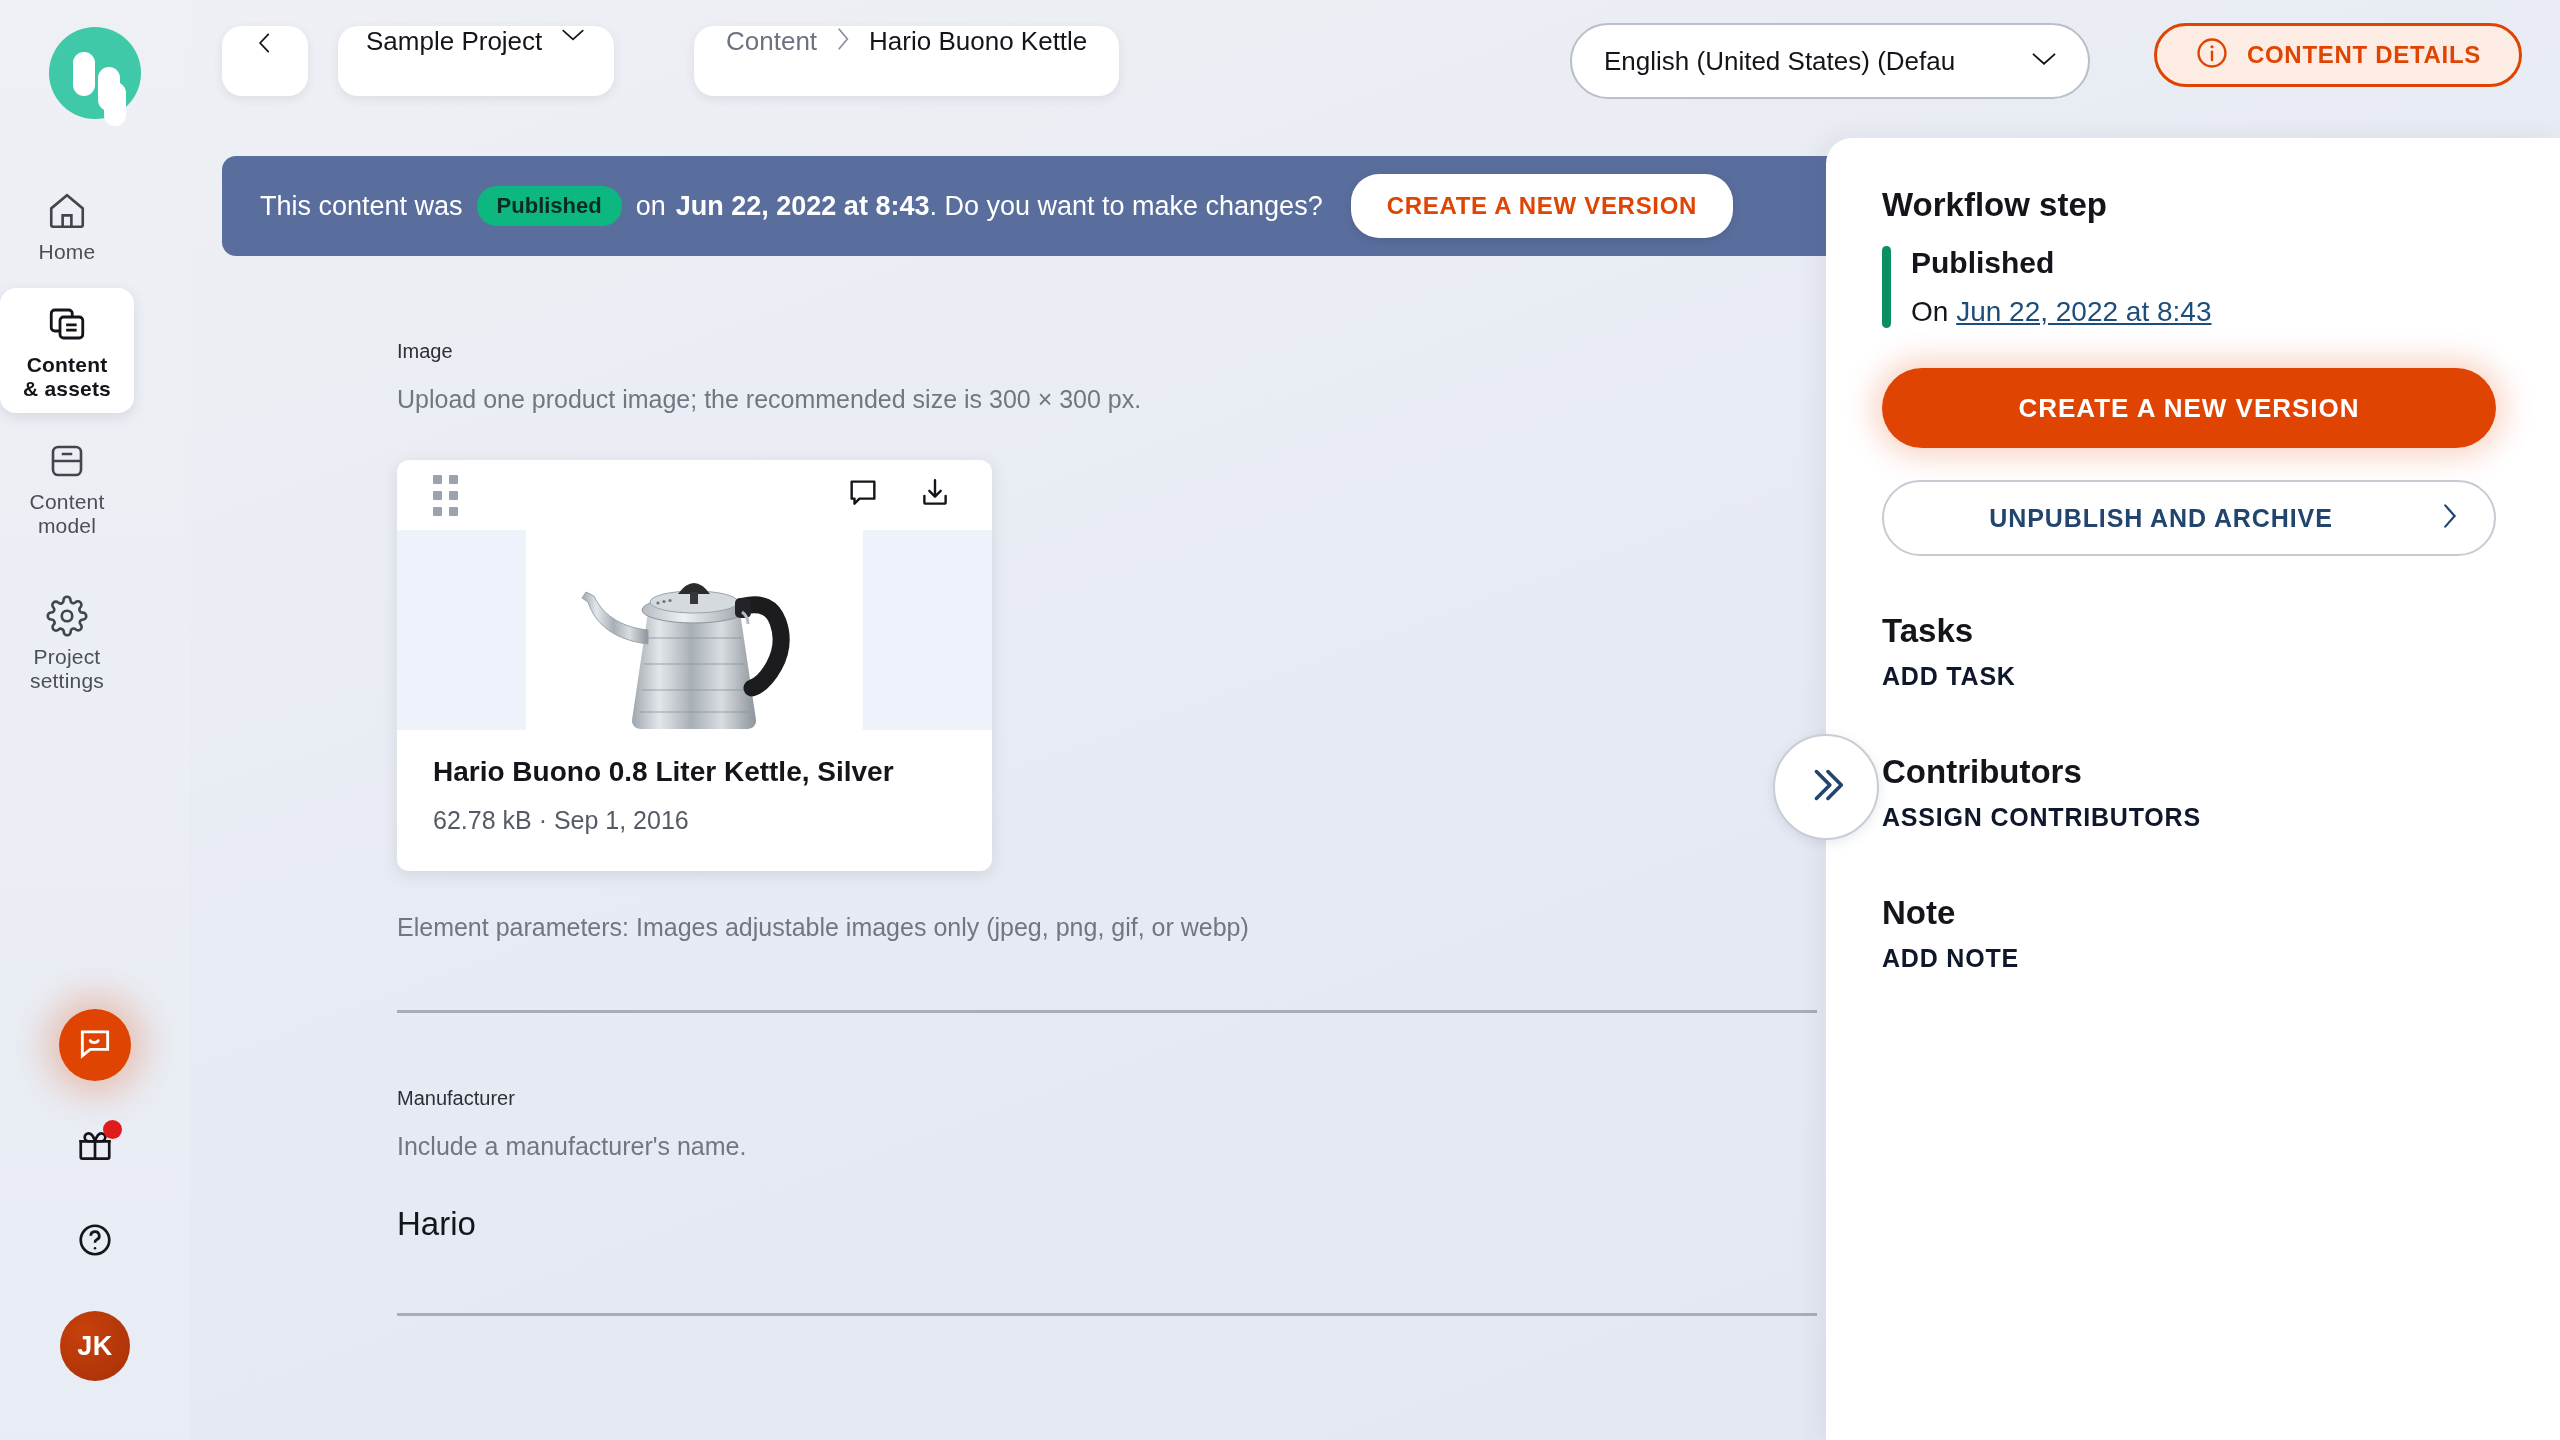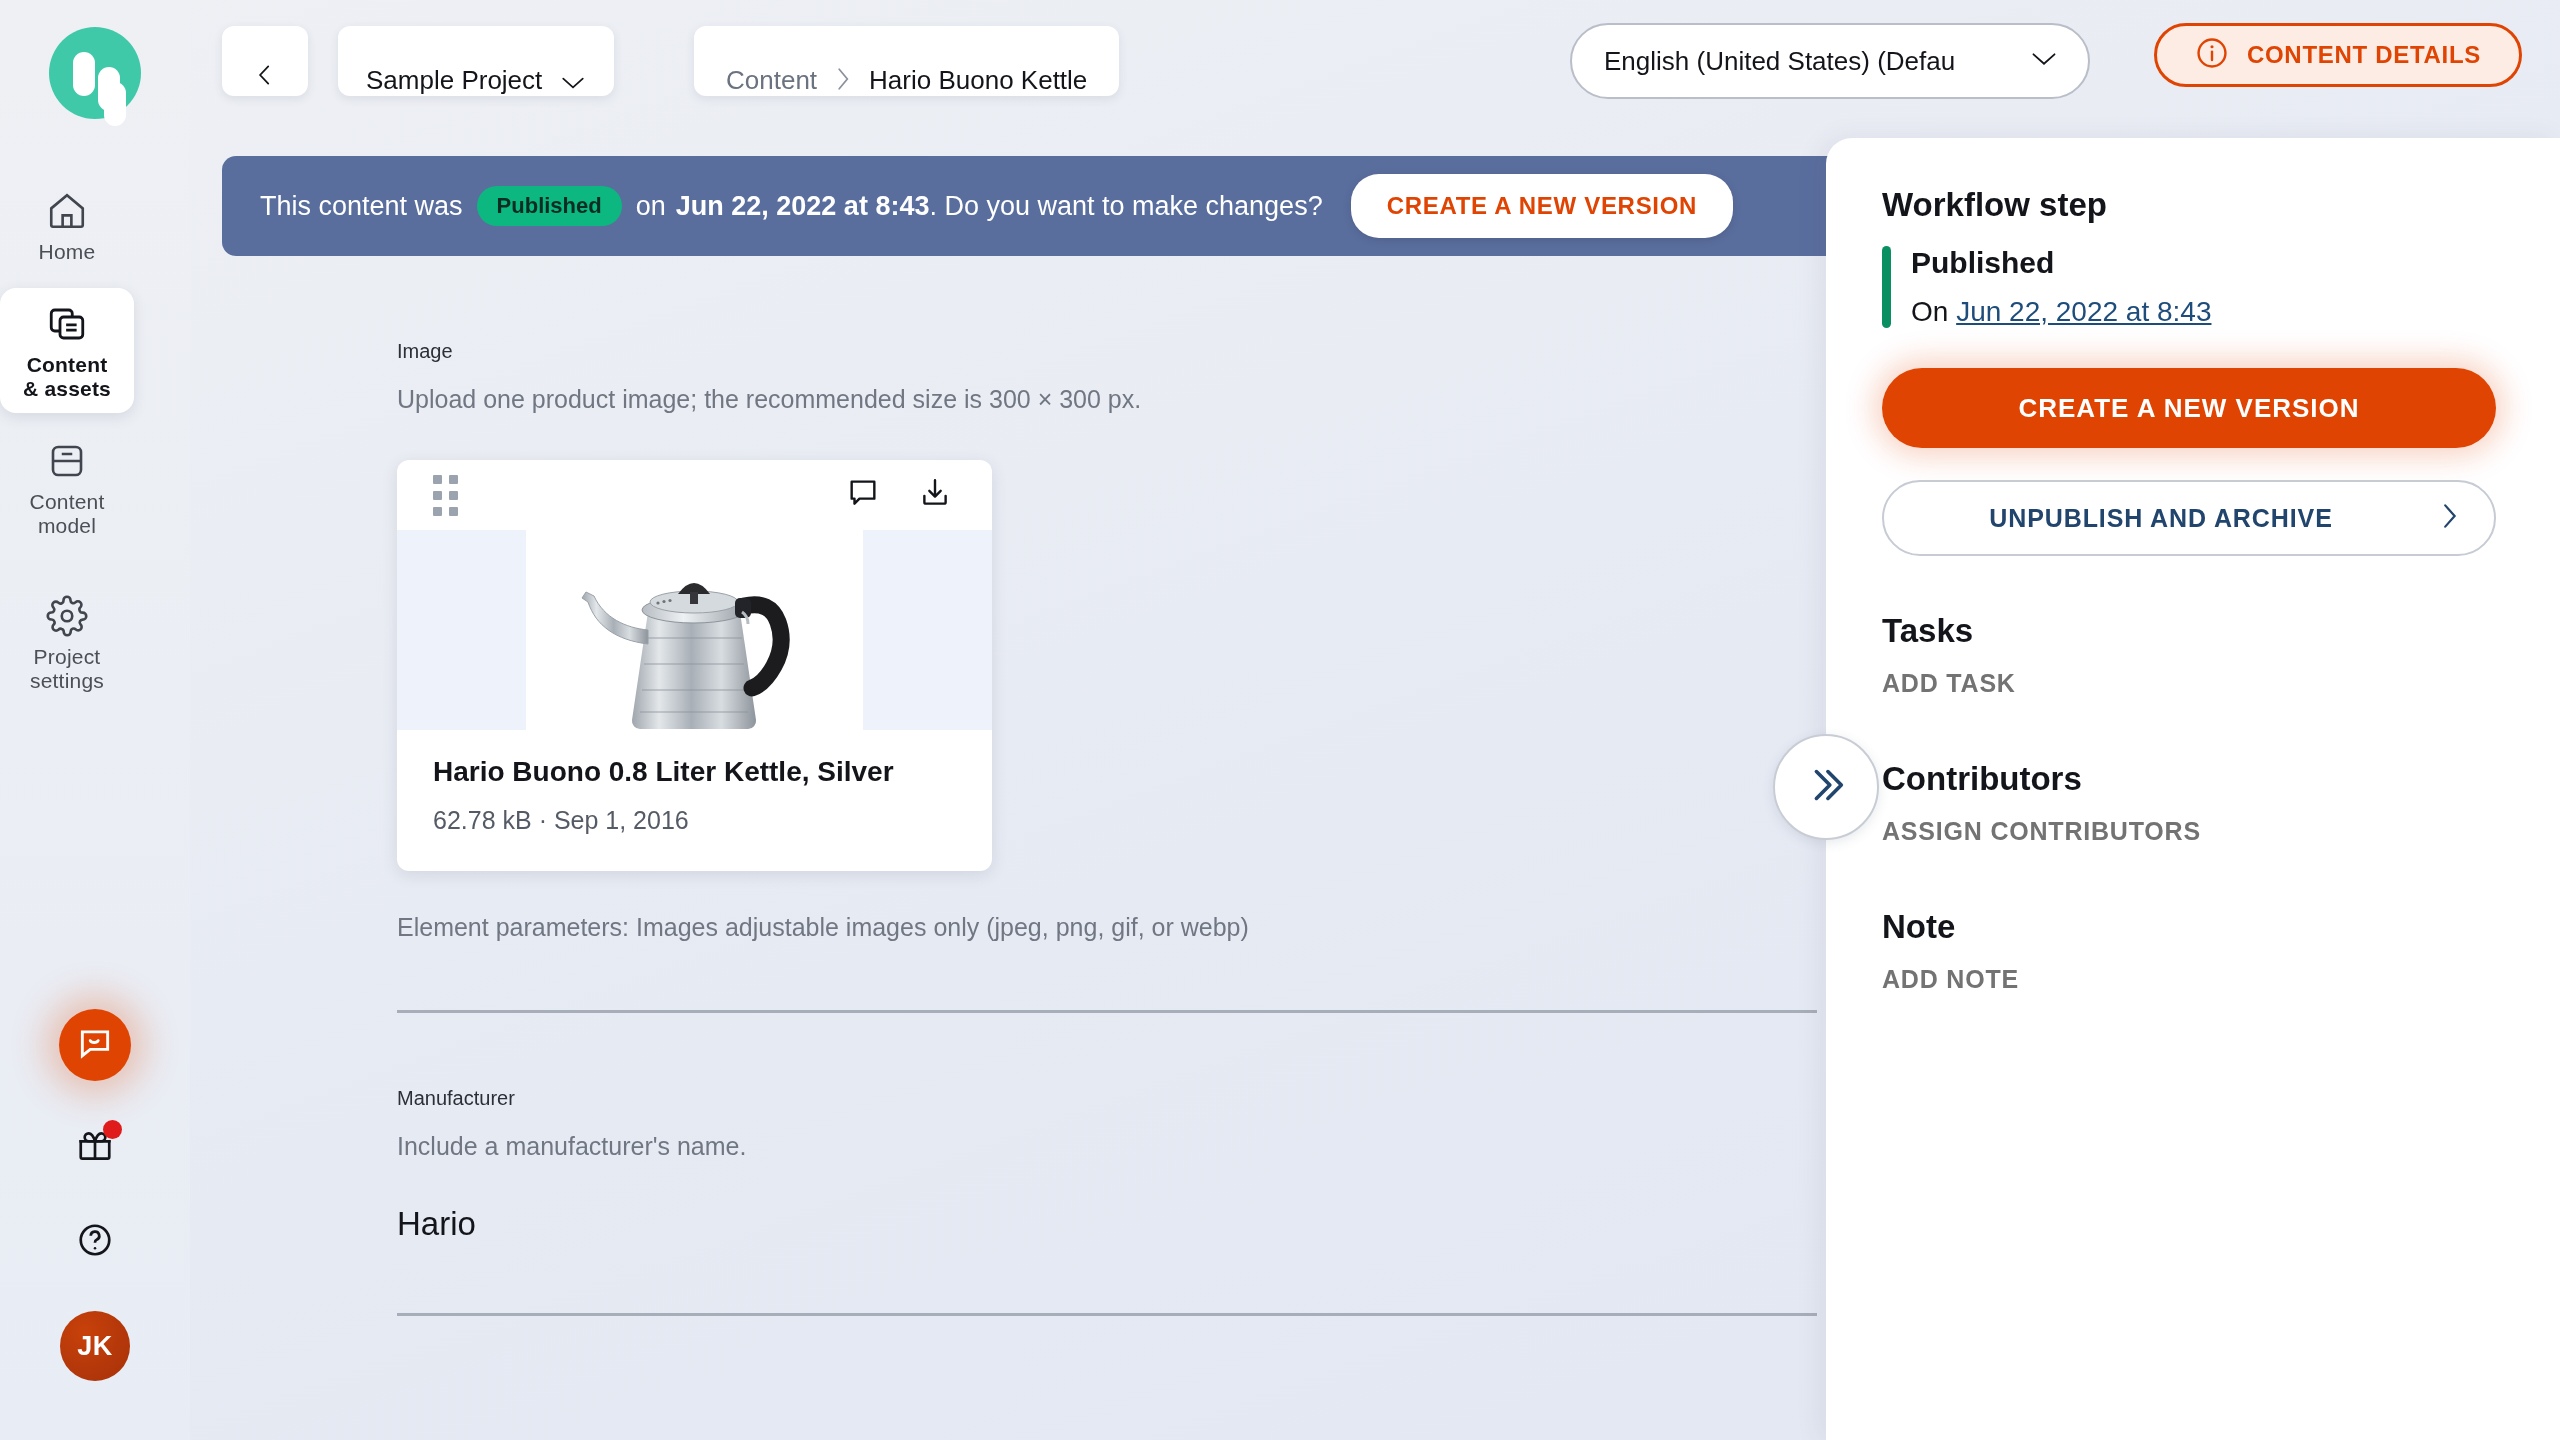--- a/index.html
+++ b/index.html
@@ -63,23 +63,23 @@
     width: 70px; height: 70px; border-radius: 50%;
     background: radial-gradient(circle at 35% 30%, #c8410a 0%, #b3370a 60%, #a83208 100%);
     color: #fff; font-size: 27px; font-weight: 700; letter-spacing: .5px;
     display: flex; align-items: center; justify-content: center;
     margin-bottom: 59px; cursor: pointer;
   }
 
   
   .topbar { position: absolute; left: 190px; top: 0; right: 0; height: 128px; }
   .pill {
-    position: absolute; background: #fff; border-radius: 12px;
+    position: absolute; background: #fff; border-radius: 20px;
     box-shadow: 0 3px 10px rgba(60,70,95,.10);
-    display: flex; align-items: flex-end; height: 70px;
+    display: flex; align-items: flex-start; height: 70px;
   }
   .backbtn { left: 32px; top: 26px; width: 86px; justify-content: center; cursor: pointer; }
   .projpill { left: 148px; top: 26px; padding: 0 28px; gap: 18px; cursor: pointer; }
   .projpill .t { font-size: 26px; color: #13151a; }
   .crumbpill { left: 504px; top: 26px; padding: 0 32px; gap: 17px; }
   .crumbpill .c1 { font-size: 26px; color: #6b7280; cursor: pointer; }
   .crumbpill .c2 { font-size: 26px; color: #13151a; }
 
   .langsel {
     position: absolute; right: 470px; top: 23px; width: 520px; height: 76px;
@@ -164,21 +164,21 @@
   .secondarybtn {
     margin-top: 32px; height: 76px; width: 100%;
     background: #fff; border: 2px solid #c6cbd4; border-radius: 38px;
     display: flex; align-items: center; justify-content: space-between;
     padding: 0 34px 0 0; cursor: pointer;
   }
   .secondarybtn .t { flex: 1; text-align: center; font-size: 25px; font-weight: 700; color: #22456e; letter-spacing: .9px; }
 
   .sect { margin-top: 56px; }
   .slabel { font-size: 33px; font-weight: 700; color: #13151a; }
-  .saction { margin-top: 19px; font-size: 25px; font-weight: 700; color: #737373; letter-spacing: .8px; cursor: pointer; }
+  .saction { margin-top: 12px; font-size: 25px; font-weight: 700; color: #0f172a; letter-spacing: .8px; cursor: pointer; }
   .svalue { margin-top: 22px; font-size: 25px; font-weight: 700; color: #e04403; letter-spacing: .8px; cursor: pointer; }
 
   .collapsebtn {
     position: absolute; left: -53px; top: 596px;
     width: 106px; height: 106px; border-radius: 50%;
     background: #fff; border: 2px solid #c8ccd5;
     display: flex; align-items: center; justify-content: center;
     cursor: pointer; box-shadow: 0 3px 12px rgba(60,70,95,.12);
   }
 </style>

